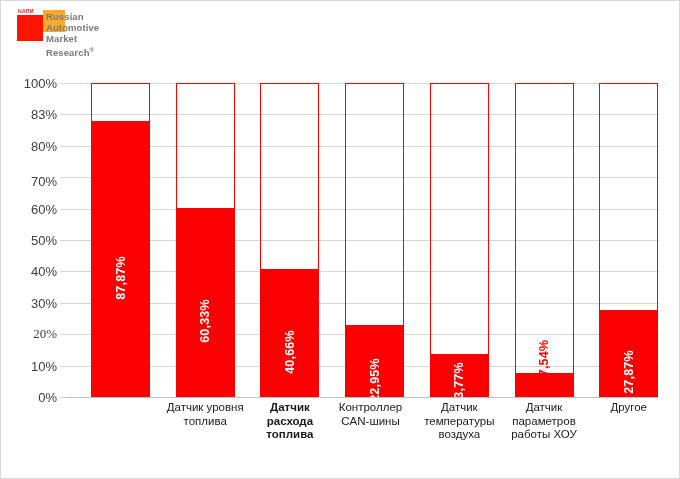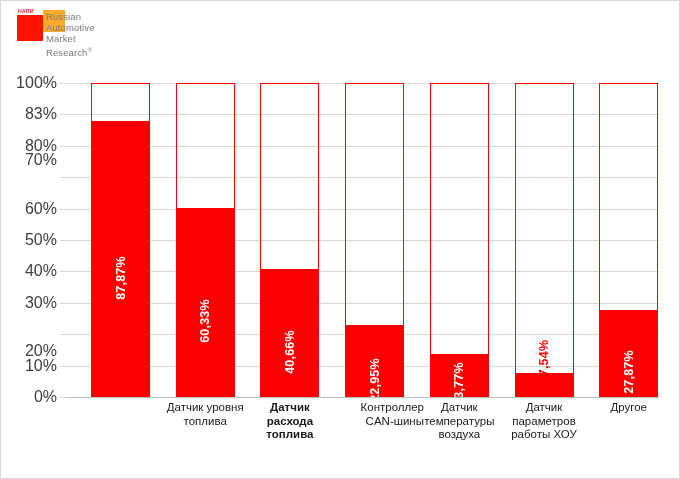--- a/index.html
+++ b/index.html
@@ -56,21 +56,21 @@
     background: #fbab2c;
   }
   #logo-text {
     position: absolute;
     left: 29px;
     top: 4px;
     width: 100px;
     font-size: 9.5px;
     line-height: 11.2px;
     color: #7a7a7a;
-    font-weight: normal;
+    font-weight: bold;
     letter-spacing: 0.1px;
   }
   #logo-text .lt-line {
     white-space: nowrap;
   }
   #logo-text .reg {
     font-size: 6px;
     vertical-align: super;
   }
 
@@ -94,21 +94,21 @@
     left: -6px;
     width: 6px;
     height: 1px;
     background: #d6d6d6;
   }
   .axis-label {
     position: absolute;
     right: 100%;
     margin-right: 9px;
     transform: translateY(-50%);
-    font-size: 16px;
+    font-size: 13px;
     color: #404040;
     white-space: nowrap;
   }
   #axis-line {
     position: absolute;
     left: 0;
     bottom: -1px;
     width: 593px;
     height: 1px;
     background: #bfbfbf;
@@ -210,36 +210,36 @@
         <div class="tickmark" style="top: 0px;"></div>
         <div class="axis-label" style="top: 0px;">100%</div>
         <div class="gridline" style="top: 31.4px;"></div>
         <div class="tickmark" style="top: 31.4px;"></div>
         <div class="axis-label" style="top: 31.4px;">83%</div>
         <div class="gridline" style="top: 62.8px;"></div>
         <div class="tickmark" style="top: 62.8px;"></div>
         <div class="axis-label" style="top: 62.8px;">80%</div>
         <div class="gridline" style="top: 94.2px;"></div>
         <div class="tickmark" style="top: 94.2px;"></div>
-        <div class="axis-label" style="top: 77px;">70%</div>
+        <div class="axis-label" style="top: 98px;">70%</div>
         <div class="gridline" style="top: 125.6px;"></div>
         <div class="tickmark" style="top: 125.6px;"></div>
         <div class="axis-label" style="top: 125.6px;">60%</div>
         <div class="gridline" style="top: 157px;"></div>
         <div class="tickmark" style="top: 157px;"></div>
         <div class="axis-label" style="top: 157px;">50%</div>
         <div class="gridline" style="top: 188.4px;"></div>
         <div class="tickmark" style="top: 188.4px;"></div>
         <div class="axis-label" style="top: 188.4px;">40%</div>
         <div class="gridline" style="top: 219.8px;"></div>
         <div class="tickmark" style="top: 219.8px;"></div>
         <div class="axis-label" style="top: 219.8px;">30%</div>
         <div class="gridline" style="top: 251.2px;"></div>
         <div class="tickmark" style="top: 251.2px;"></div>
-        <div class="axis-label" style="top: 268px;">20%</div>
+        <div class="axis-label" style="top: 251px; font-family: Liberation Serif, serif;">20%</div>
         <div class="gridline" style="top: 282.6px;"></div>
         <div class="tickmark" style="top: 282.6px;"></div>
         <div class="axis-label" style="top: 282.6px;">10%</div>
         <div class="gridline" style="top: 314px;"></div>
         <div class="tickmark" style="top: 314px;"></div>
         <div class="axis-label" style="top: 314px;">0%</div>
       </div>
     <div id="bars">
         <div class="bar-slot" style="left: 25px;">
           <div class="bar-outline"></div>
@@ -282,21 +282,21 @@
 
   <div id="cat-labels">
       <div class="cat-label" style="left: 96.7px;">
         <span class="cl-line">Датчик уровня</span>
         <span class="cl-line">топлива</span>
       </div>
       <div class="cat-label" style="left: 181.4px; font-weight: bold;">
         <span class="cl-line">Датчик расхода</span>
         <span class="cl-line">топлива</span>
       </div>
-      <div class="cat-label" style="left: 273px; text-align: right;">
+      <div class="cat-label" style="left: 262px;">
         <span class="cl-line">Контроллер</span>
         <span class="cl-line">CAN-шины</span>
       </div>
       <div class="cat-label" style="left: 350.8px;">
         <span class="cl-line">Датчик</span>
         <span class="cl-line">температуры</span>
         <span class="cl-line">воздуха</span>
       </div>
       <div class="cat-label" style="left: 435.5px;">
         <span class="cl-line">Датчик</span>

